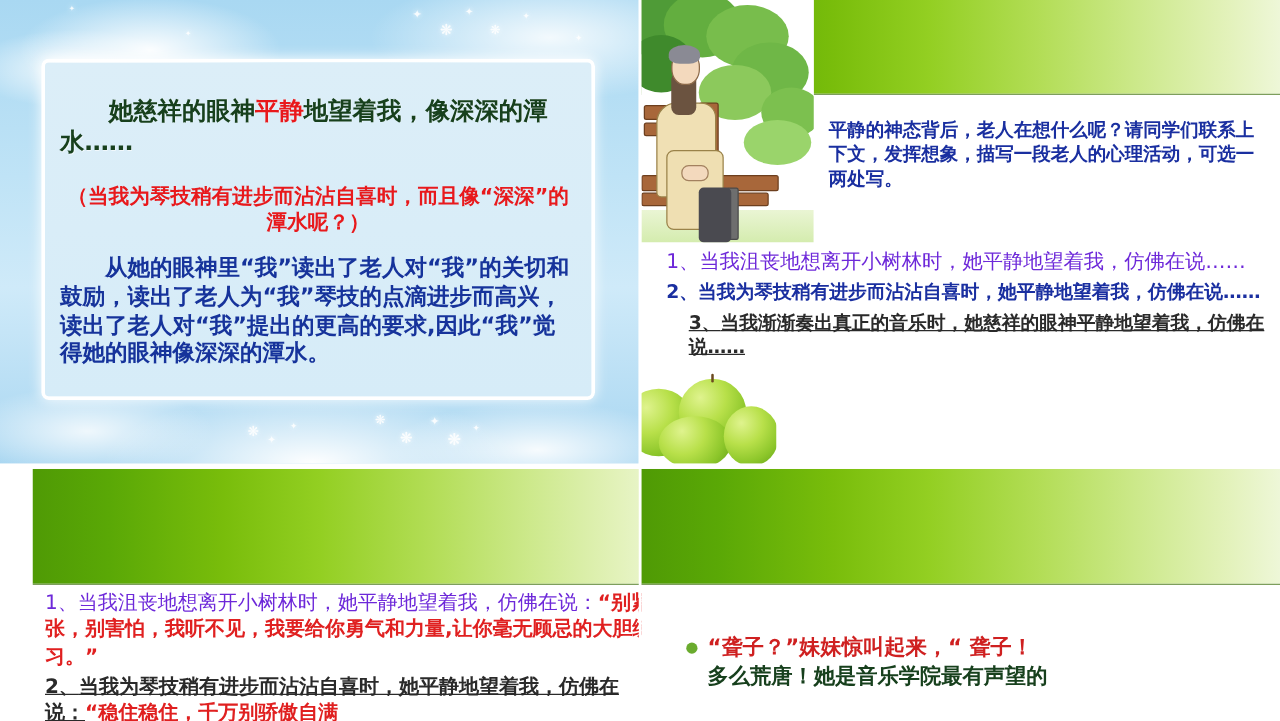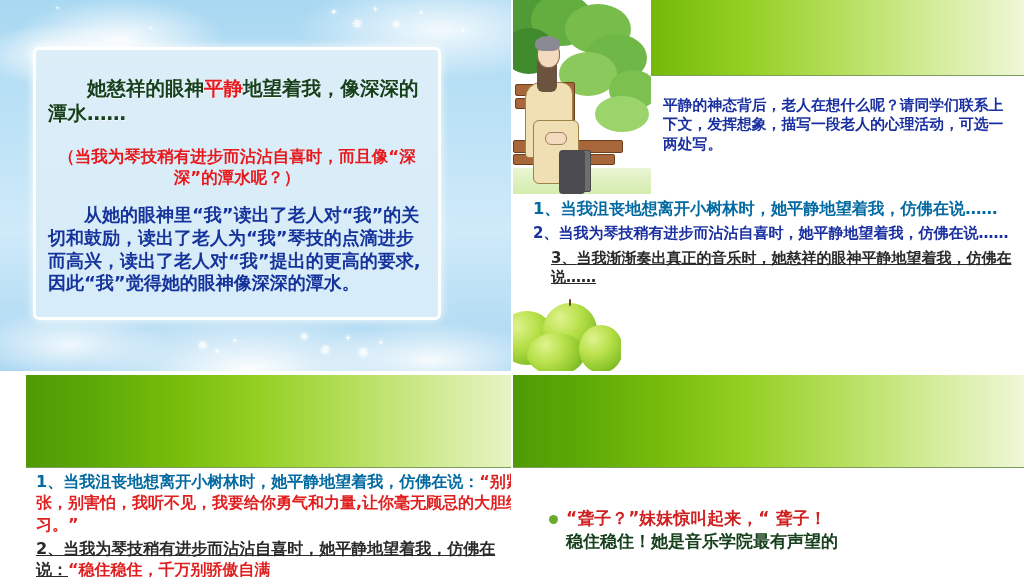--- a/index.html
+++ b/index.html
@@ -25,21 +25,21 @@
          radial-gradient(ellipse 150px 60px at 120px 40px, rgba(255,255,255,.95) 0%, rgba(255,255,255,0) 70%),
          radial-gradient(ellipse 120px 45px at 60px 55px,  rgba(255,255,255,.9) 0%, rgba(255,255,255,0) 70%),
          radial-gradient(ellipse 200px 70px at 440px 30px, rgba(255,255,255,.85) 0%, rgba(255,255,255,0) 72%),
          radial-gradient(ellipse 240px 80px at 250px 370px,rgba(255,255,255,.98) 0%, rgba(255,255,255,0) 70%),
          radial-gradient(ellipse 170px 55px at 430px 360px,rgba(255,255,255,.9) 0%, rgba(255,255,255,0) 70%),
          radial-gradient(ellipse 140px 50px at 70px 345px, rgba(255,255,255,.8) 0%, rgba(255,255,255,0) 72%),
          linear-gradient(180deg,#a9d8f2 0%, #bfe3f6 38%, #cfeaf9 62%, #a8d6f1 100%);}
   .sparkle{position:absolute;color:#ffffff;opacity:.9;line-height:1;
            text-shadow:0 0 4px #ffffff;pointer-events:none;}
 
-  .bluebox{position:absolute;left:33px;top:47px;width:408px;height:273px;
+  .bluebox{position:absolute;left:33px;top:47px;width:443px;height:273px;
            background:linear-gradient(180deg,#dceef8 0%, #d6ecf8 100%);
            border:3px solid #ffffff;border-radius:6px;
            box-shadow:0 0 10px rgba(255,255,255,.9);
            box-sizing:border-box;padding:6px 12px 0 12px;}
 
   .t-green{color:#17401d;font-weight:700;font-size:19.5px;line-height:1.30;
            text-shadow:0.5px 0.5px 0 rgba(255,255,255,.6);}
   .t-green .hl{color:#e8191c;}
   .t-red{color:#e8191c;font-weight:700;font-size:16.5px;line-height:1.28;
          text-align:center;margin-top:5px;}
@@ -66,21 +66,21 @@
   .coat{position:absolute;background:#f0e0b4;border:1px solid #9a8249;}
   .head{position:absolute;background:#f3d9bd;border:1px solid #8c6a4a;border-radius:48% 48% 45% 45%;}
   .hair{position:absolute;background:#8a8a94;border-radius:50% 50% 35% 35%;}
 
   
   .apples{position:absolute;left:0;bottom:0;width:108px;height:76px;overflow:hidden;}
   .apple{position:absolute;border-radius:50%;
          background:radial-gradient(circle at 32% 28%, #dff38e 0%, #b8e04a 38%, #8cc62a 70%, #5f9c17 100%);}
   .stem{position:absolute;width:2px;height:7px;background:#6b4a1f;border-radius:1px;}
 
-  .greentext{color:#0369a1;font-weight:700;}
+  .greentext{color:#6d28d9;font-weight:400;}
   .bluetext{color:#1a2fa0;font-weight:700;}
   .blacktext{color:#2a2a2a;font-weight:700;text-decoration:underline;}
   .redtext{color:#e02020;font-weight:700;}
 
   .num{font-family:"DejaVu Sans","Liberation Sans",sans-serif;}
 
   .bullet-dot{display:inline-block;width:9px;height:9px;border-radius:50%;
               background:#6aab2e;vertical-align:middle;margin-right:8px;}
 
   .tr-body{position:absolute;left:0;top:0;width:100%;height:100%;}
@@ -193,19 +193,19 @@
         <span class="num blacktext">2、</span><span class="blacktext">当我为琴技稍有进步而沾沾自喜时，她平静地望着我，仿佛在说：</span><span class="redtext">“稳住稳住，千万别骄傲自满</span>
       </div>
     </div>
   </div>
 
   <div class="panel p-br">
     <div class="greenbar short"></div>
 
     <div class="br-text">
       <span class="bullet-dot"></span><span class="q">“聋子？”妹妹惊叫起来，“ 聋子！</span><br>
-      <span style="display:inline-block;margin-left:17px;">稳住稳住！她是音乐学院最有声望的</span>
+      <span style="display:inline-block;margin-left:17px;">多么荒唐！她是音乐学院最有声望的</span>
     </div>
   </div>
 
   <div class="vgap"></div>
   <div class="hgap"></div>
 </div>
 
 </body></html>

